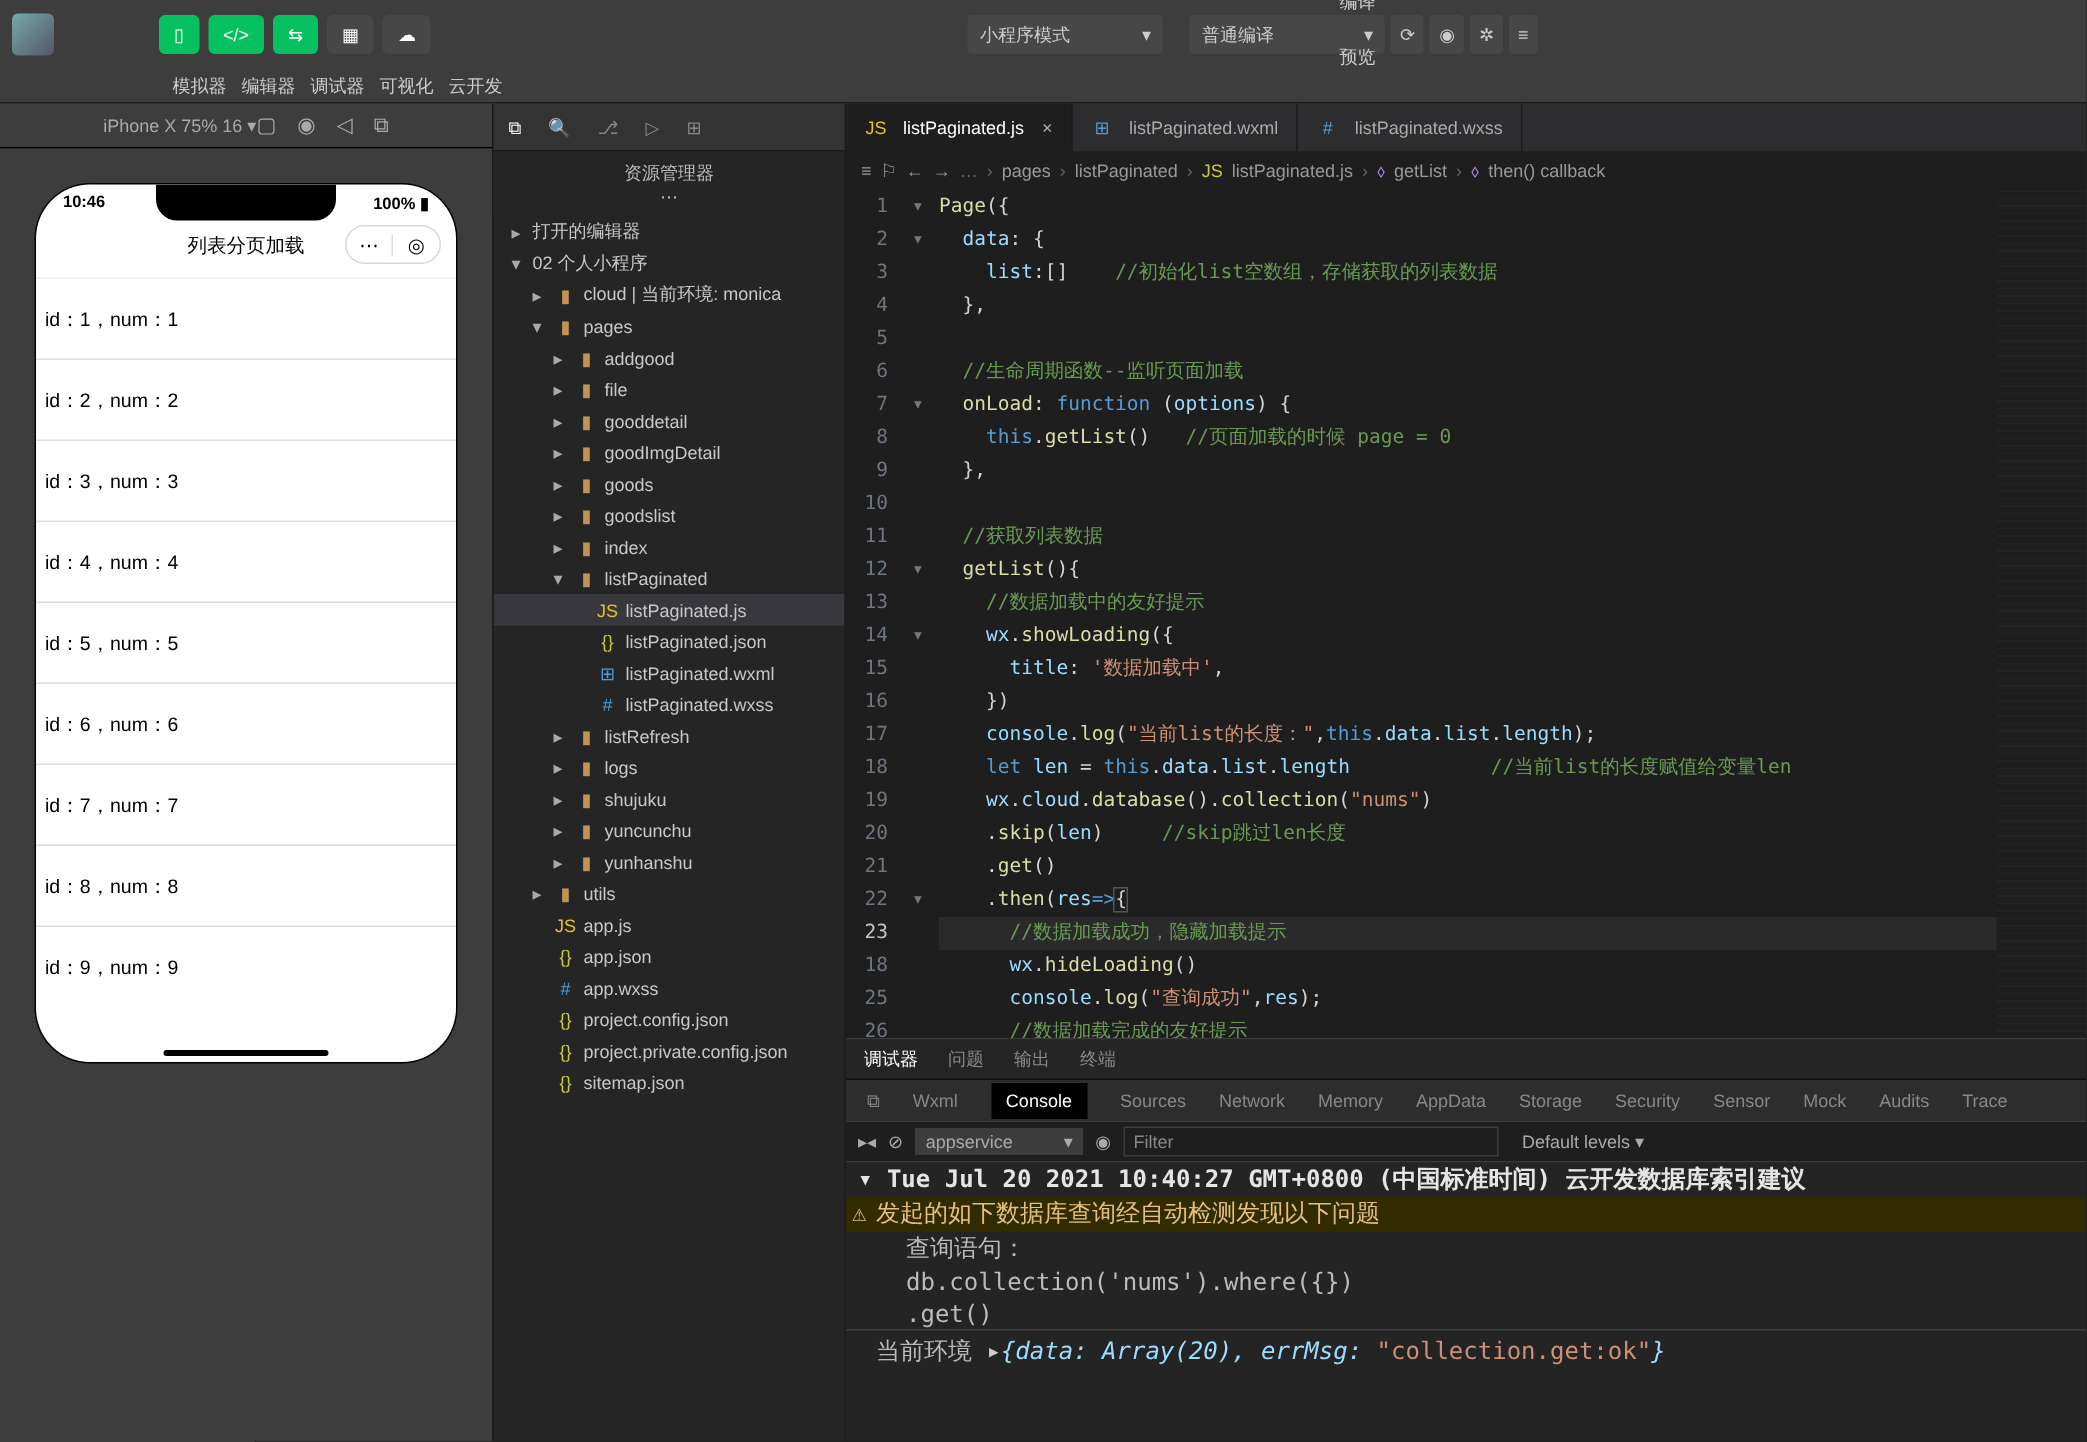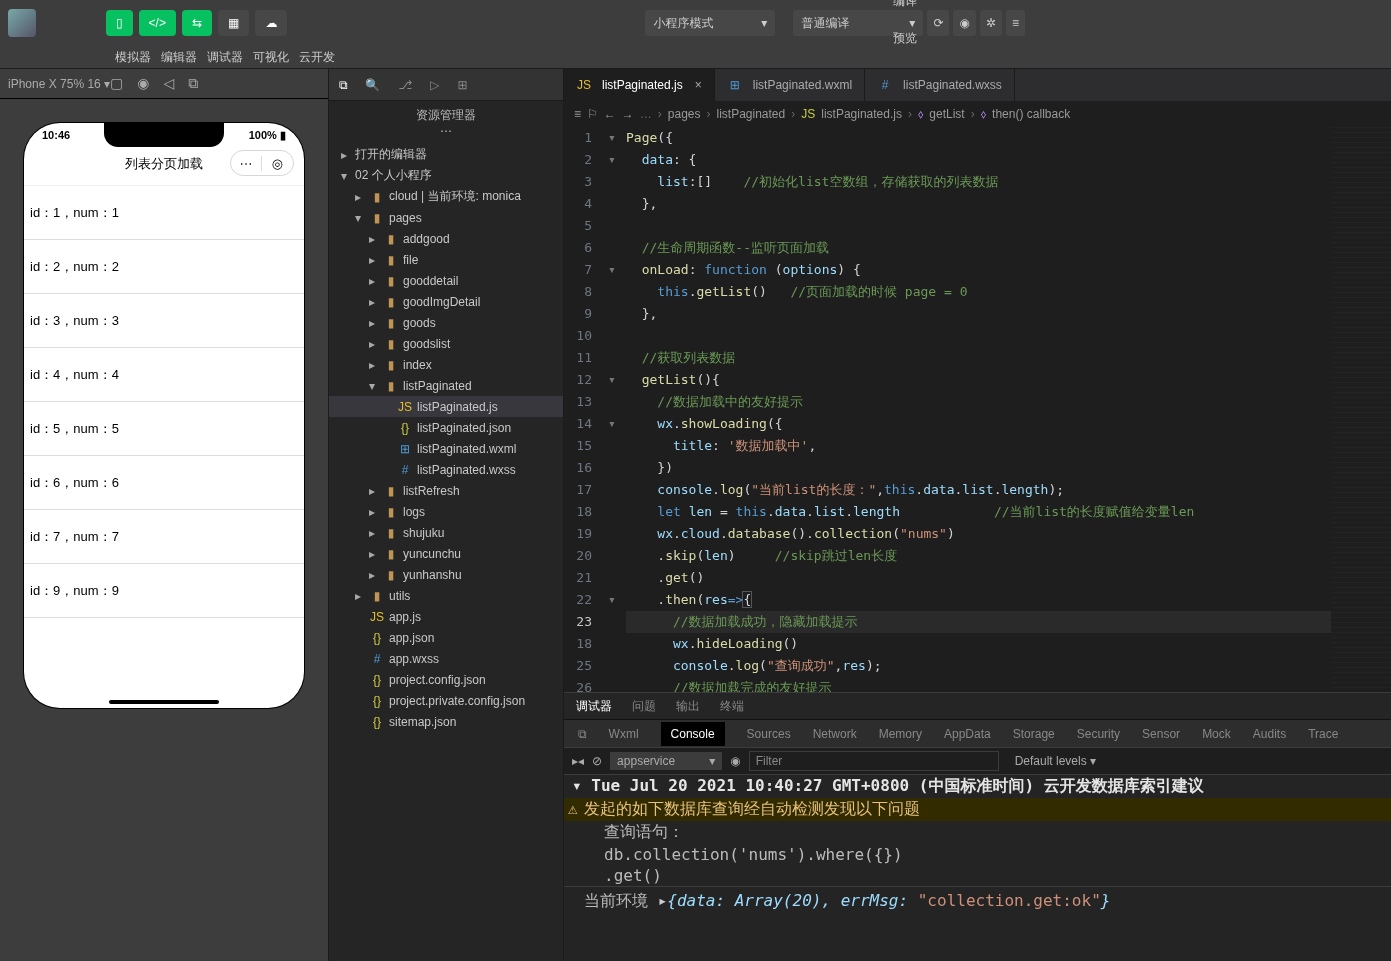--- a/index.html
+++ b/index.html
@@ -100,21 +100,21 @@
   }
 
   
   .sim-col {
     width: 328px;
     background: var(--bg-title);
     display:flex; flex-direction:column;
     flex-shrink:0;
   }
   .sim-bar {
-    height: 30px; display:flex; align-items:center; justify-content:flex-start;
+    height: 30px; display:flex; align-items:center; justify-content:center;
     padding:0 8px; color:#aaa;
     border-bottom:1px solid #000;
   }
   .sim-icons { display:flex; gap:14px; }
   .sim-icons span { font-size:14px; }
 
   .sim-area {
     flex:1; display:flex; justify-content:center; padding-top:24px;
     background: var(--bg-title);
   }
@@ -364,20 +364,21 @@
             </div>
           </div>
           <div style="height:480px; overflow:hidden;">
             <div class="list-row">id：1，num：1</div>
             <div class="list-row">id：2，num：2</div>
             <div class="list-row">id：3，num：3</div>
             <div class="list-row">id：4，num：4</div>
             <div class="list-row">id：5，num：5</div>
             <div class="list-row">id：6，num：6</div>
             <div class="list-row">id：7，num：7</div>
+            <div class="list-row">id：8，num：8</div>
             <div class="list-row">id：9，num：9</div>
 
           </div>
           <div class="home-ind"></div>
         </div>
       </div>
     </div>
 
     <div class="middle">
       <div class="activity">

